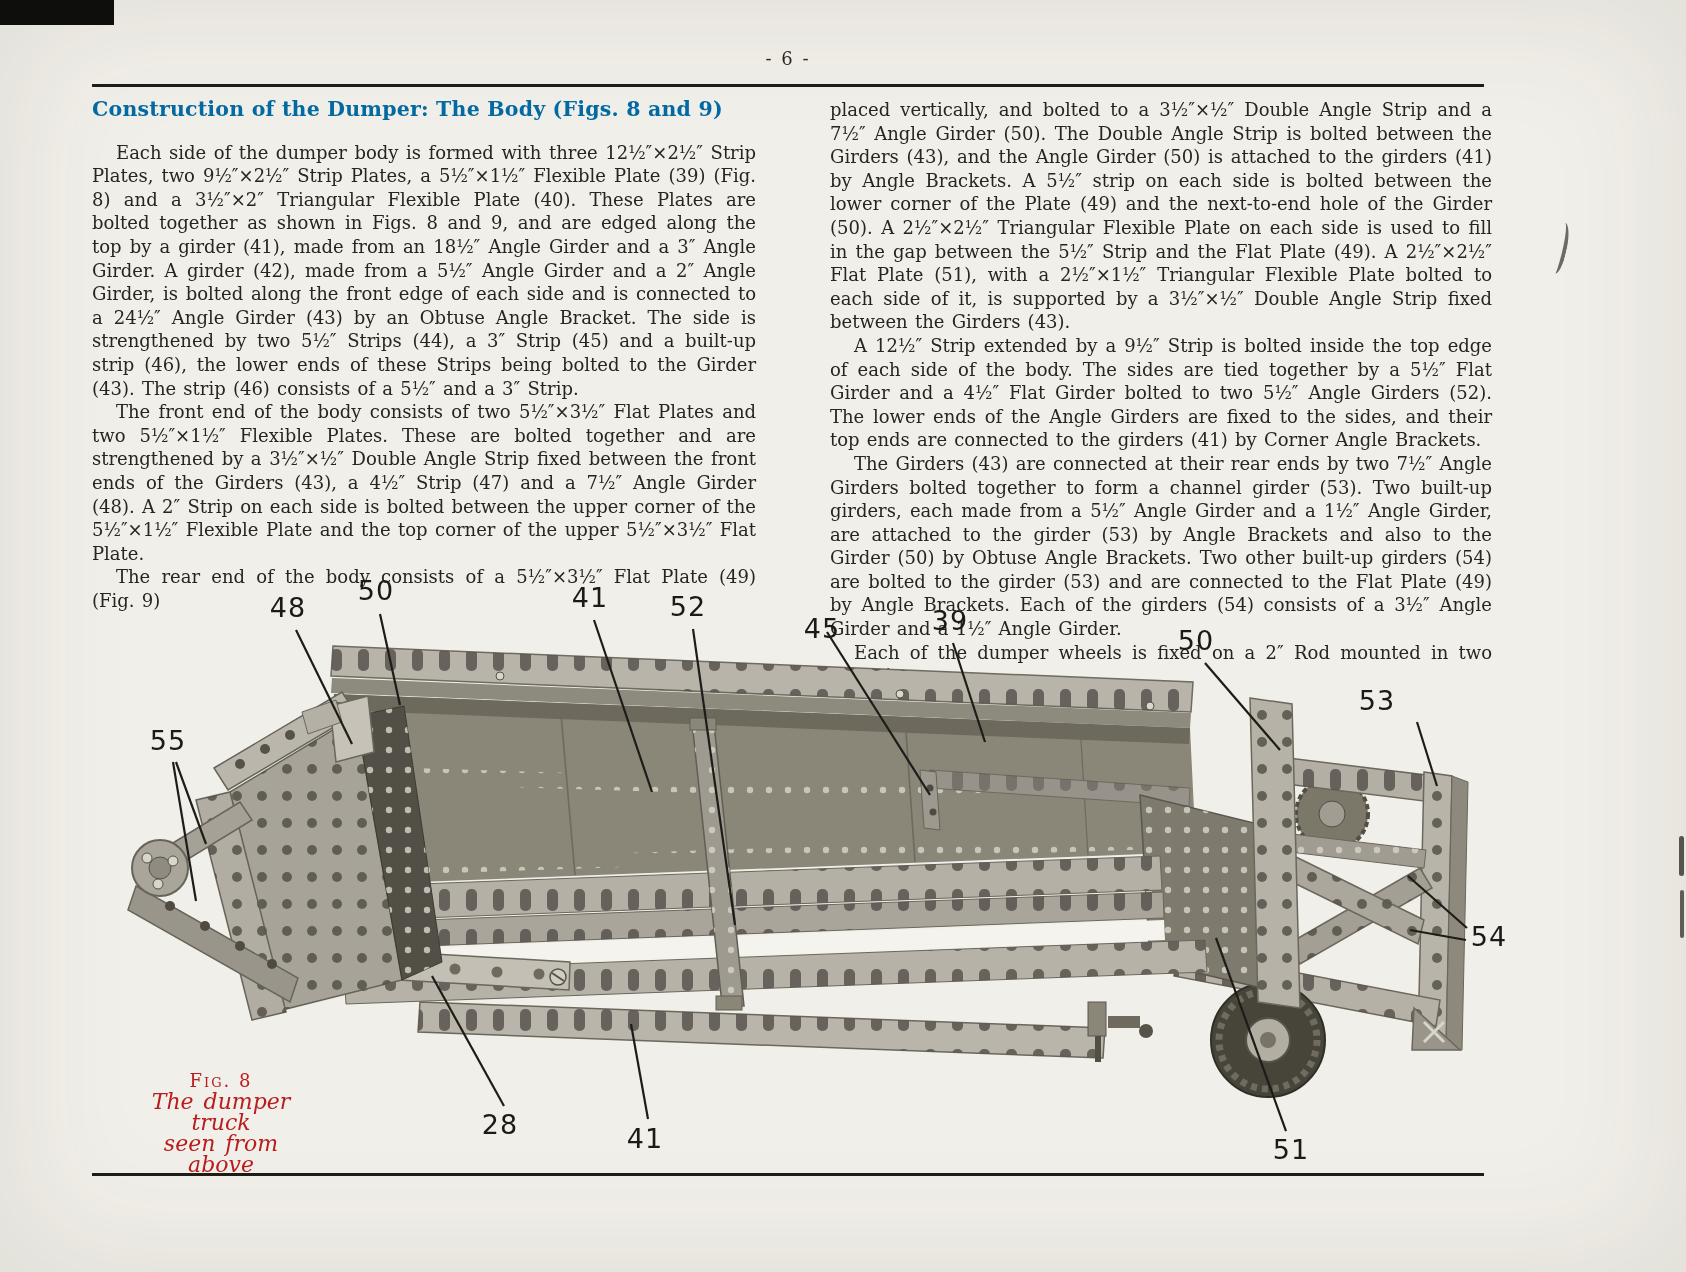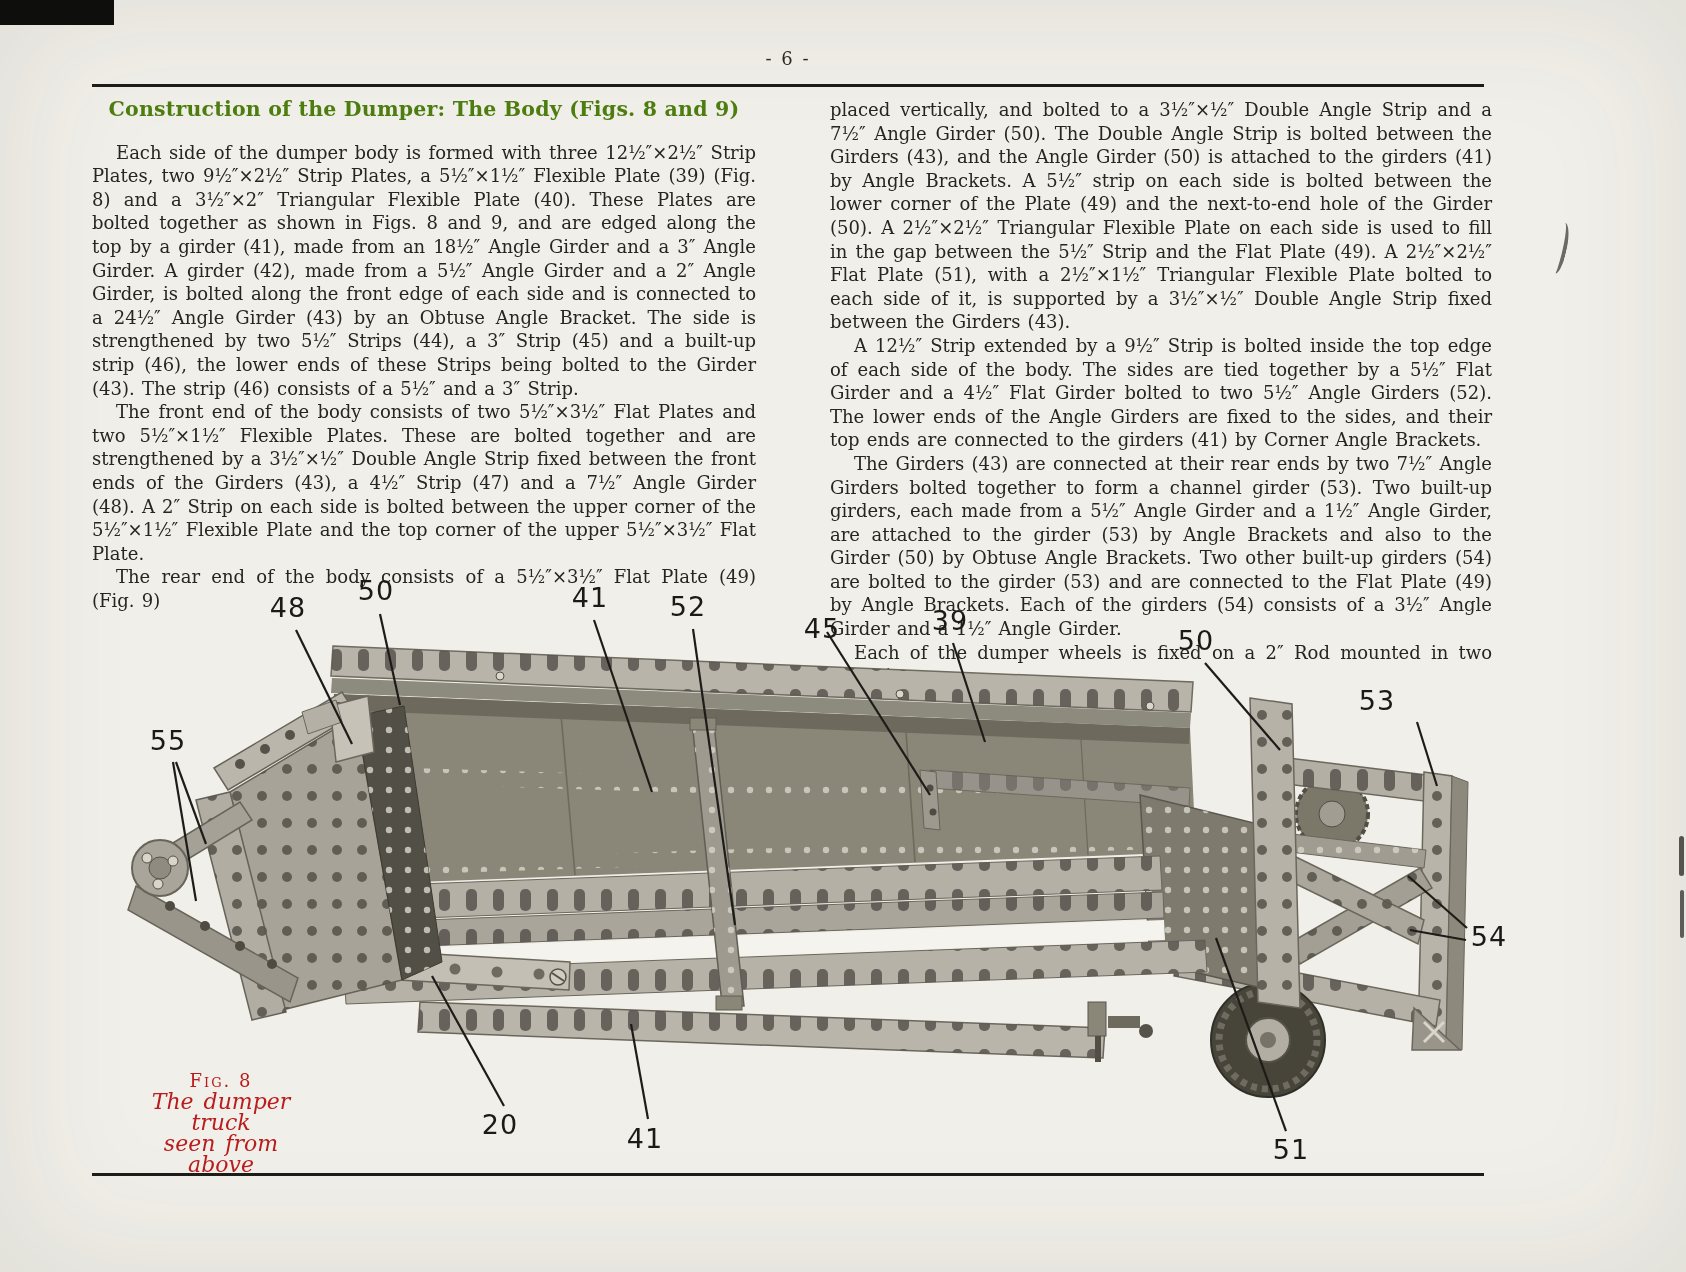--- a/index.html
+++ b/index.html
@@ -16,22 +16,22 @@
     border-right:4px solid #4a4a44;border-radius:0 60% 40% 60%;transform:rotate(14deg);opacity:.8;}
   .edge-dash1{position:absolute;left:1679px;top:836px;width:5px;height:40px;background:#55534c;border-radius:3px;}
   .edge-dash2{position:absolute;left:1680px;top:890px;width:4px;height:48px;background:#5e5c55;border-radius:3px;}
   .page-number{position:absolute;left:92px;top:48px;width:1392px;text-align:center;
     font-size:18px;letter-spacing:2px;color:#2a2923;}
   .rule-top{position:absolute;left:92px;top:84px;width:1392px;height:3px;background:#1d1c19;}
   .rule-bottom{position:absolute;left:92px;top:1173px;width:1392px;height:3px;background:#1d1c19;}
   .col{position:absolute;top:98px;font-size:18px;line-height:23.6px;text-align:justify;}
   .col-left{left:92px;width:664px;}
   .col-right{left:830px;width:662px;}
-  .heading{font-size:20.5px;font-weight:bold;margin:0 0 19px 0;text-align:center;
-    letter-spacing:.2px;color:#4d7c0f;}
+  .heading{font-size:20.5px;font-weight:bold;margin:0 0 19px 0;text-align:left;
+    letter-spacing:.2px;color:#0369a1;}
   .col p{margin:0;text-indent:24px;word-spacing:1.5px;}
   .col p.noindent{text-indent:0;}
   .figure-area{position:absolute;inset:0;}
   svg.illustration{position:absolute;left:0;top:0;}
   .callout{position:absolute;transform:translate(-50%,-50%);
     font-family:"DejaVu Sans", sans-serif;font-size:27px;color:#1b1a16;
     letter-spacing:1px;white-space:nowrap;}
   .caption{position:absolute;left:126px;top:1070px;width:190px;text-align:center;color:#b91c1c;}
   .caption .fig-no{font-variant:small-caps;font-size:18px;letter-spacing:2px;}
   .caption .cap-line{font-style:italic;font-size:22px;line-height:21px;word-spacing:3px;}
@@ -245,21 +245,21 @@
       <div class="callout" style="left: 288px; top: 607px;">48</div>
       <div class="callout" style="left: 376px; top: 590px;">50</div>
       <div class="callout" style="left: 590px; top: 597px;">41</div>
       <div class="callout" style="left: 688px; top: 606px; text-align: center;">52</div>
       <div class="callout" style="left: 822px; top: 628px;">45</div>
       <div class="callout" style="left: 950px; top: 620px;">39</div>
       <div class="callout" style="left: 1196px; top: 640px;">50</div>
       <div class="callout" style="left: 1377px; top: 700px;">53</div>
       <div class="callout" style="left: 168px; top: 740px;">55</div>
       <div class="callout" style="left: 1489px; top: 936px;">54</div>
-      <div class="callout" style="left: 500px; top: 1124px;">20</div>
+      <div class="callout" style="left: 500px; top: 1124px;">28</div>
       <div class="callout" style="left: 645px; top: 1138px;">41</div>
       <div class="callout" style="left: 1291px; top: 1149px;">51</div>
     </div>
 
   <div class="caption">
     <div class="fig-no">Fig. 8</div>
     <div class="cap-line">The dumper truck</div>
     <div class="cap-line">seen from above</div>
   </div>
 </div>

